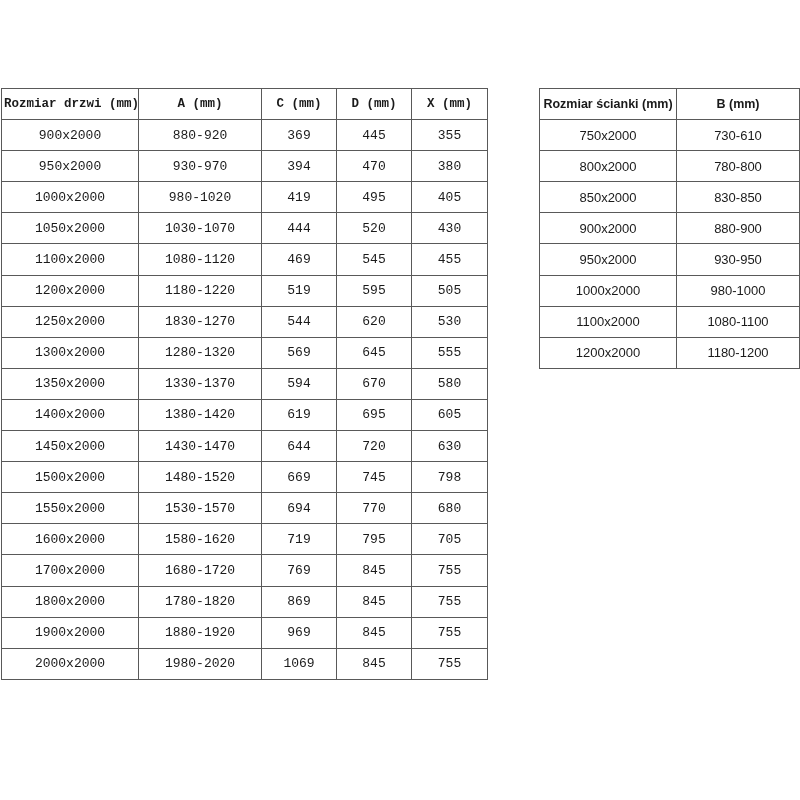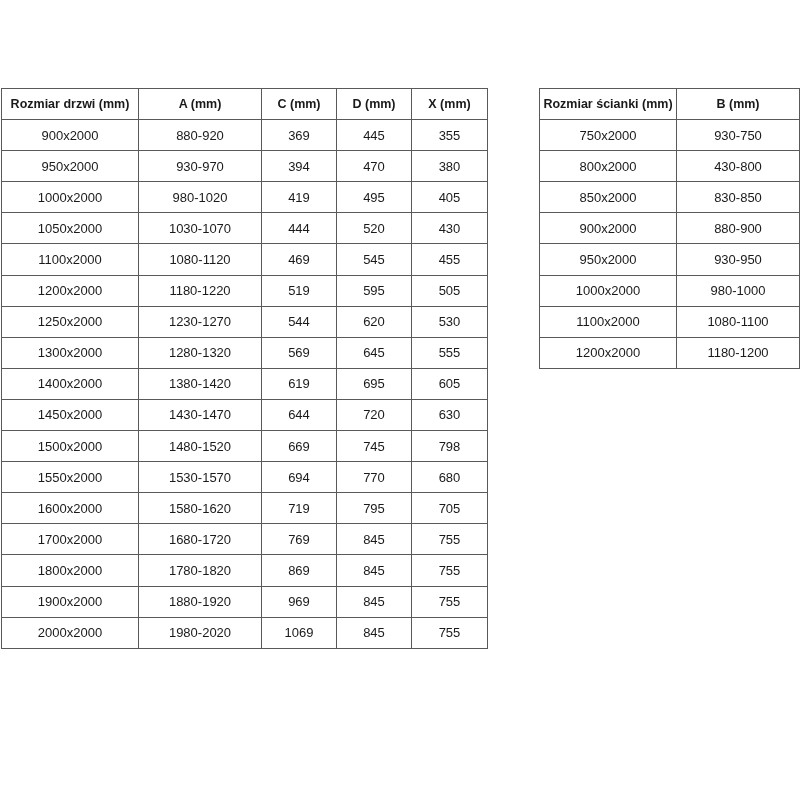--- a/index.html
+++ b/index.html
@@ -36,20 +36,21 @@
   .spec-table th {
     font-weight: bold;
     font-size: 12.5px;
   }
   .spec-table tr {
     height: 31.1px;
   }
   #doors-table {
     left: 1px;
     width: 486px;
+    font-family: Liberation Mono, monospace;
   }
   #walls-table {
     left: 539px;
     width: 260px;
     padding-left: 16px;
   }
 </style>
 </head>
 <body>
 
@@ -108,31 +109,38 @@
       </tr>
       <tr>
         <td>1200x2000</td>
         <td>1180-1220</td>
         <td>519</td>
         <td>595</td>
         <td>505</td>
       </tr>
       <tr>
         <td>1250x2000</td>
-        <td>1230-1270</td>
+        <td>1830-1270</td>
         <td>544</td>
         <td>620</td>
         <td>530</td>
       </tr>
       <tr>
         <td>1300x2000</td>
         <td>1280-1320</td>
         <td>569</td>
         <td>645</td>
         <td>555</td>
+      </tr>
+      <tr>
+        <td>1350x2000</td>
+        <td>1330-1370</td>
+        <td>594</td>
+        <td>670</td>
+        <td>580</td>
       </tr>
       <tr>
         <td>1400x2000</td>
         <td>1380-1420</td>
         <td>619</td>
         <td>695</td>
         <td>605</td>
       </tr>
       <tr>
         <td>1450x2000</td>
@@ -200,25 +208,25 @@
     </colgroup>
     <thead>
       <tr>
         <th>Rozmiar ścianki (mm)</th>
         <th>B (mm)</th>
       </tr>
     </thead>
     <tbody>
       <tr>
         <td>750x2000</td>
-        <td>930-750</td>
+        <td>730-610</td>
       </tr>
       <tr>
         <td>800x2000</td>
-        <td>430-800</td>
+        <td>780-800</td>
       </tr>
       <tr>
         <td>850x2000</td>
         <td>830-850</td>
       </tr>
       <tr>
         <td>900x2000</td>
         <td>880-900</td>
       </tr>
       <tr>

